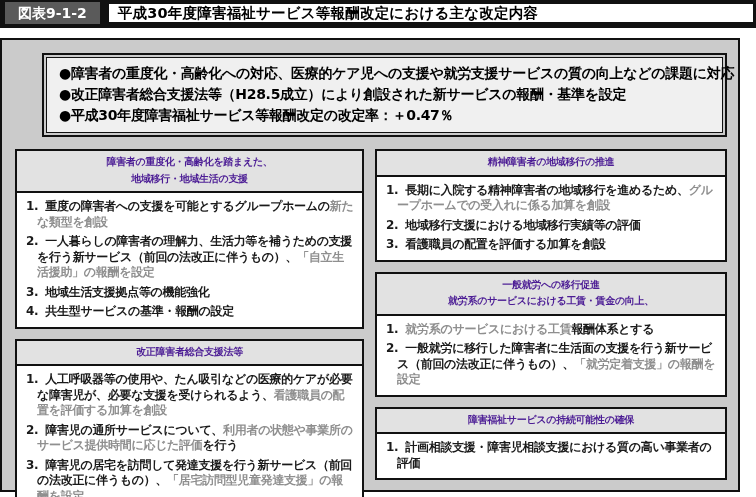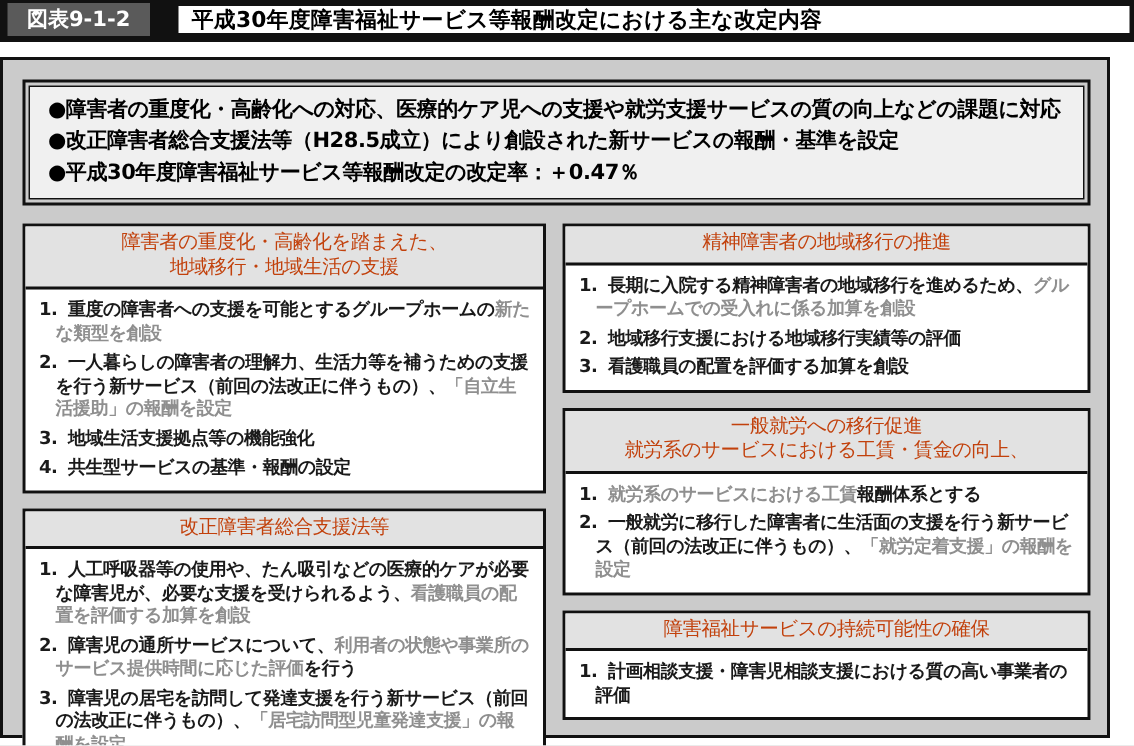--- a/index.html
+++ b/index.html
@@ -5,43 +5,43 @@
   :root{
     --header-bar:#111111; --badge-bg:#5a5a5a; --frame-bg:#cbcbcb;
     --summary-bg:#f0f0f0; --box-header-bg:#e2e2e2; --box-body-bg:#ffffff;
     --ink:#1a1a1a; --gray-ink:#8f8f8f;
   }
   *{box-sizing:border-box;margin:0;padding:0;}
   body{background:#ffffff;font-family:"DejaVu Sans","Liberation Sans",sans-serif;}
   .page{position:relative;width:756px;height:497px;background:#ffffff;overflow:hidden;}
 
   
-  .titlebar{display:flex;align-items:center;height:28px;background:var(--header-bar);padding:1px 3px 3px 5px;gap:19px;}
+  .titlebar{display:flex;align-items:center;height:28px;background:var(--header-bar);padding:1px 3px 3px 5px;gap:9px;}
   .badge{background:var(--badge-bg);color:#ffffff;font-weight:bold;font-size:14px;line-height:22px;padding:0 13px;white-space:nowrap;}
   .title-strip{flex:1;background:#ffffff;height:18px;display:flex;align-items:center;padding-left:9px;}
   .title-strip span{font-weight:bold;font-size:14.5px;color:#000;letter-spacing:0.2px;white-space:nowrap;}
 
   
   .frame{margin:10px 16px 0 0;width:740px;height:454px;border:2px solid #111;background:var(--frame-bg);padding:13px 11px 0 13px;}
 
   
-  .summary-outer{border:2px solid #111;background:var(--frame-bg);padding:2px;margin-bottom:12px;}
+  .summary-outer{border:2px solid #111;background:var(--frame-bg);padding:2px;margin-bottom:12px;margin-left:27px;}
   .summary-inner{border:1px solid #111;background:var(--summary-bg);padding:5px 12px 6px 12px;}
   .summary-line{font-weight:bold;font-size:14px;line-height:21px;color:#000;letter-spacing:-0.3px;white-space:nowrap;}
 
   
   .cols{display:flex;gap:11px;align-items:flex-start;}
   .col{display:flex;flex-direction:column;gap:10px;}
   .col-left{width:356px;}
   .col-right{width:359px;}
 
   
   .box{border:2px solid #111;background:var(--box-body-bg);}
   .box-header{background:var(--box-header-bg);border-bottom:2px solid #111;text-align:center;padding:3px 4px 4px 4px;}
-  .box-header div{font-weight:normal;font-size:13px;line-height:16.5px;color:#c2410c;letter-spacing:-0.3px;}
+  .box-header div{font-weight:bold;font-size:10px;line-height:16.5px;color:#4c1d95;letter-spacing:-0.3px;}
   .box-body{padding:6px 8px 7px 9px;}
   .item{font-weight:bold;font-size:12px;line-height:15.5px;color:var(--ink);padding-left:11px;text-indent:-11px;letter-spacing:-0.3px;margin-bottom:4px;}
   .item:last-child{margin-bottom:0;}
   .num{margin-right:7px;}
   .seg{color:var(--ink);}
   .seg.gray{color:var(--gray-ink);}
 </style>
 </head>
 <body>
 

